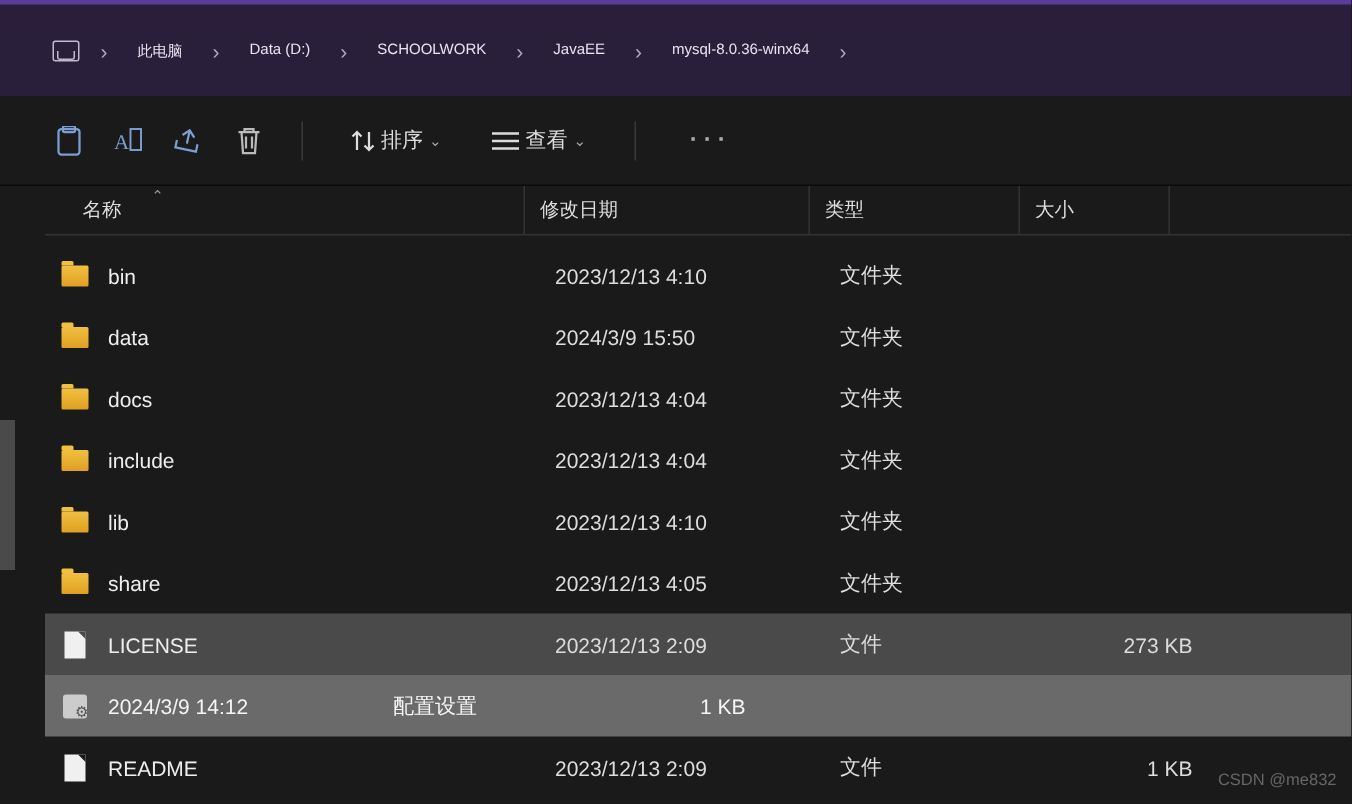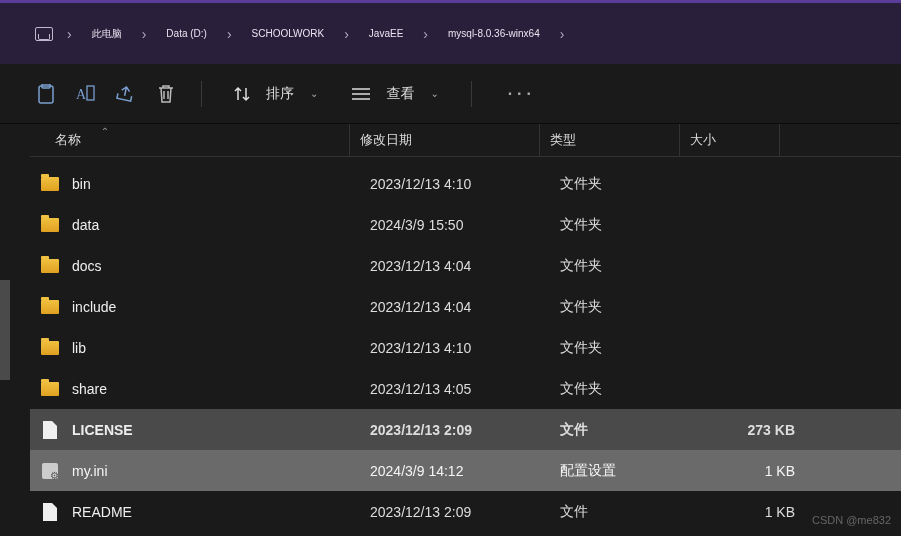--- a/index.html
+++ b/index.html
@@ -6,34 +6,34 @@
 body { width: 901px; height: 536px; background: #1a1a1a; font-family: "Segoe UI", "Microsoft YaHei", sans-serif; color: #fff; overflow: hidden; position: relative; }
 .breadcrumb { display: flex; align-items: center; height: 64px; background: #2a1f3b; padding-left: 35px; gap: 4px; border-top: 3px solid #5a3d99; }
 .breadcrumb .chev { color: #b0a8c0; font-size: 14px; padding: 0 10px; }
 .bc-icon { width: 18px; height: 14px; border: 1.5px solid #c0b8d0; border-radius: 2px; display: flex; align-items: flex-end; justify-content: center; }
 .bc-icon::after { content: ""; width: 10px; height: 5px; border: 1.5px solid #c0b8d0; border-top: none; border-radius: 0 0 2px 2px; }
 .bc-item { color: #e8e4f0; font-size: 10px; padding: 4px 6px; cursor: default; white-space: nowrap; }
 .toolbar { display: flex; align-items: center; height: 60px; background: #1a1a1a; padding-left: 35px; gap: 18px; border-bottom: 1px solid #0a0a0a; }
 .tool-btn { width: 22px; height: 22px; display: flex; align-items: center; justify-content: center; color: #bbb; cursor: pointer; }
 .tool-btn.accent { color: #7a9fd0; }
 .tool-divider { width: 1px; height: 26px; background: #3a3a3a; margin: 0 6px; }
-.tool-menu { display: flex; align-items: center; color: #ddd; font-size: 14px; gap: 16px; padding: 6px 8px; cursor: pointer; }
+.tool-menu { display: flex; align-items: center; color: #ddd; font-size: 14px; gap: 4px; padding: 6px 8px; cursor: pointer; }
 .tool-menu .carrot { font-size: 10px; color: #aaa; }
 .tool-dots { color: #aaa; letter-spacing: 4px; font-weight: bold; padding: 0 12px; cursor: pointer; }
 .hdr { display: flex; align-items: center; background: #1a1a1a; height: 32px; position: relative; }
 .scroll-up { position: absolute; left: 30px; top: -1px; width: 150px; height: 16px; display: flex; justify-content: center; align-items: center; color: #999; font-size: 10px; }
 .col { padding-left: 10px; color: #ddd; font-size: 13px; display: flex; align-items: center; height: 100%; border-right: 1px solid #333; }
 .col1 { width: 350px; padding-left: 55px; }
 .col2 { width: 190px; }
 .col3 { width: 140px; font-family: Liberation Serif, serif; }
 .col4 { width: 100px; text-align: right; justify-content: flex-start; border-right: 1px solid #333; }
 .divider-line { height: 1px; background: #333; margin-left: 30px; }
 .rows { padding-top: 6px; }
 .row { display: flex; align-items: center; height: 41px; margin-left: 30px; padding-left: 10px; color: #eee; font-size: 14px; }
-.row.sel1 { background: #4a4a4a; font-weight: bold; }
+.row.sel1 { background: #4a4a4a; }
 .row.sel2 { background: #6a6a6a; }
 .r-icon { width: 20px; height: 20px; margin-right: 12px; display: flex; align-items: center; justify-content: center; }
 .folder-ico { width: 18px; height: 14px; background: linear-gradient(to bottom, #f0c040 0%, #e0a020 100%); border-radius: 1px; position: relative; }
 .folder-ico::before { content: ""; position: absolute; top: -3px; left: 0; width: 8px; height: 3px; background: #f0c040; border-radius: 1px 1px 0 0; }
 .file-ico { width: 14px; height: 18px; background: #f0f0f0; position: relative; }
 .file-ico::after { content: ""; position: absolute; top: 0; right: 0; border-style: solid; border-width: 0 5px 5px 0; border-color: transparent #1a1a1a transparent transparent; }
 .row.sel1 .file-ico::after { border-color: transparent #4a4a4a transparent transparent; }
 .ini-ico { width: 16px; height: 16px; background: #ccc; border-radius: 2px; position: relative; }
 .ini-ico::after { content: "⚙"; position: absolute; font-size: 10px; color: #555; right: -1px; bottom: -2px; }
 .r-name { width: 298px; }
@@ -175,21 +175,20 @@
       </div>
       <div class="r-name">LICENSE</div>
       <div class="r-date">2023/12/13 2:09</div>
       <div class="r-type">文件</div>
       <div class="r-size">273 KB</div>
     </div>
     <div class="row sel2">
       <div class="r-icon">
         <div class="ini-ico"></div>
       </div>
-      <div class="r-name">my.ini</div>
       <div class="r-date">2024/3/9 14:12</div>
       <div class="r-type">配置设置</div>
       <div class="r-size">1 KB</div>
     </div>
     <div class="row">
       <div class="r-icon">
         <div class="file-ico"></div>
       </div>
       <div class="r-name">README</div>
       <div class="r-date">2023/12/13 2:09</div>

